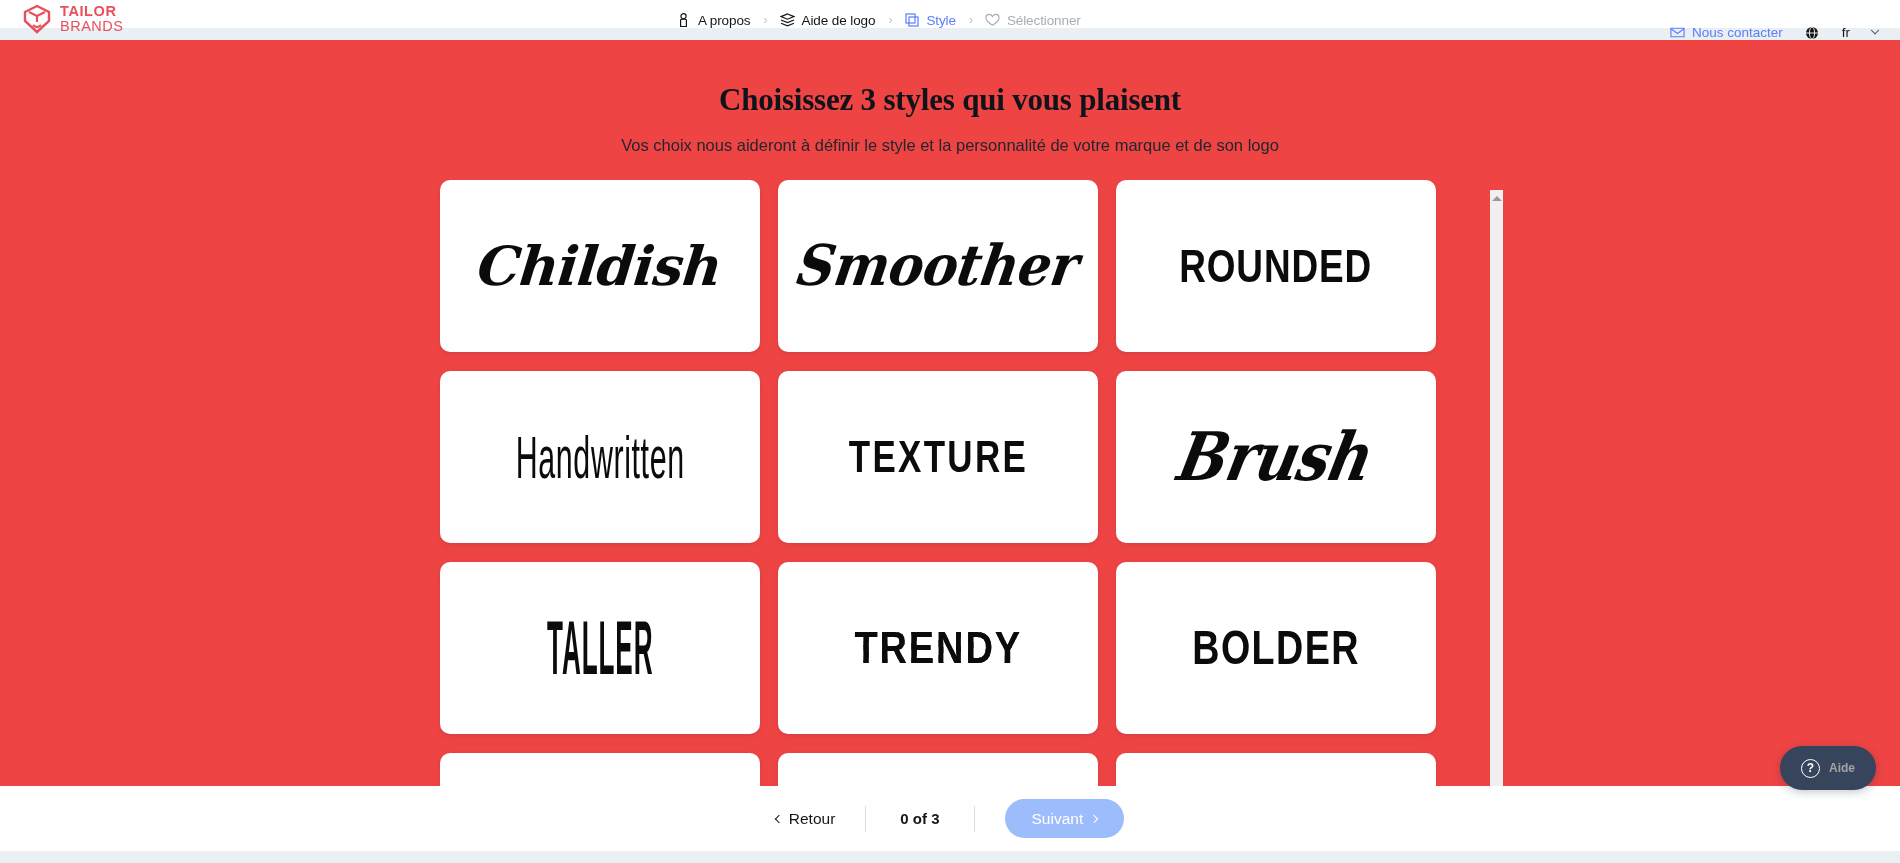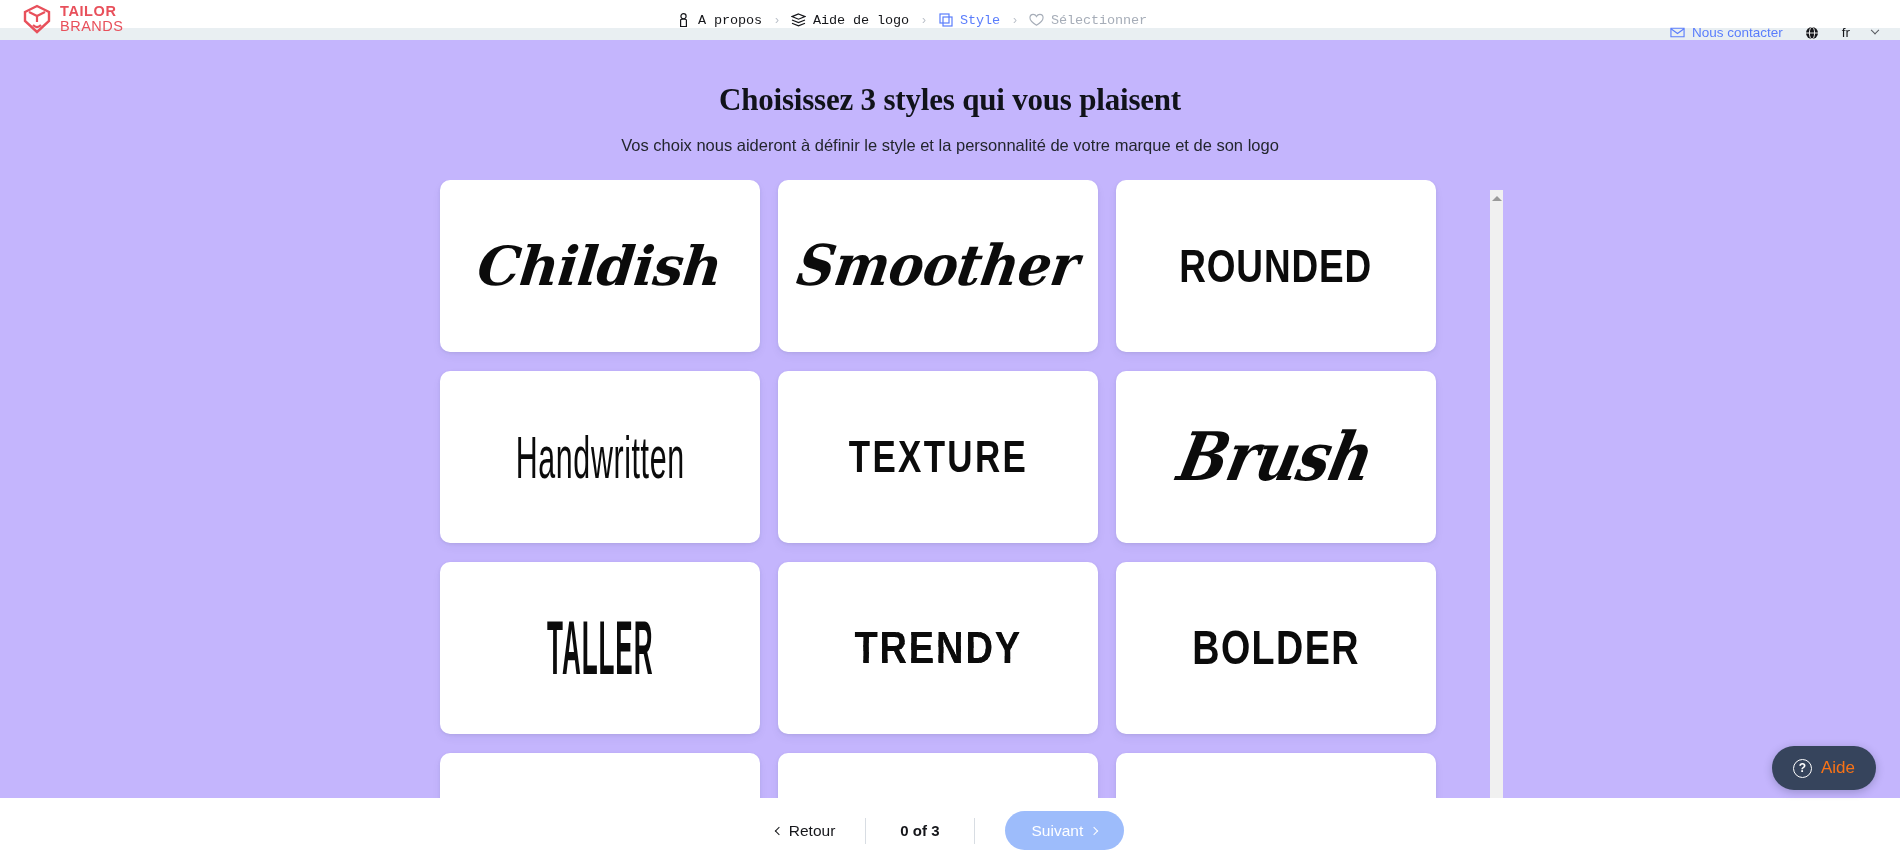--- a/index.html
+++ b/index.html
@@ -58,21 +58,20 @@
     top: 0;
     height: 40px;
     display: flex;
     align-items: center;
   }
   .crumb {
     display: flex;
     align-items: flex-end;
     gap: 7px;
     cursor: pointer;
-    font-family: Liberation Mono, monospace;
   }
   .crumb-icon {
     width: 15px; height: 15px;
     display: flex; align-items: center; justify-content: center;
   }
   .crumb-label {
     font-size: 13.5px;
     letter-spacing: -0.1px;
     white-space: nowrap;
   }
@@ -110,21 +109,21 @@
     border-bottom: 1.4px solid #55585e;
     transform: rotate(45deg) translate(-2px,-2px);
   }
 
   
   .main {
     position: absolute;
     top: 40px; left: 0;
     width: 1900px;
     height: 758px;
-    background: #c4b5fd;
+    background: #ef4444;
     overflow: hidden;
   }
 
   .page-title {
     text-align: center;
     margin-top: 42px;
     font-family: "Liberation Serif", serif;
     font-size: 31px;
     font-weight: bold;
     color: #11131a;
@@ -206,21 +205,21 @@
     transform: translateX(-50%);
     width: 0; height: 0;
     border-left: 5px solid transparent;
     border-right: 5px solid transparent;
     border-bottom: 5px solid #9a9a9a;
   }
 
   
   .footer {
     position: absolute;
-    bottom: 0; left: 0;
+    bottom: 12px; left: 0;
     width: 1900px;
     height: 65px;
     background: #ffffff;
     display: flex;
     align-items: center;
     justify-content: center;
     z-index: 30;
   }
   .footer-inner {
     display: flex;
@@ -285,21 +284,21 @@
     box-shadow: 0 2px 8px rgba(20,30,50,0.25);
   }
   .help-q {
     width: 19px; height: 19px;
     border: 1.6px solid #ffffff;
     border-radius: 50%;
     display: flex; align-items: center; justify-content: center;
     font-size: 12px; color: #ffffff; font-weight: bold;
   }
   .help-label {
-    color: #f97316; font-size: 17px; font-weight: normal;
+    color: #a3a3a3; font-size: 12px; font-weight: bold;
   }
 </style>
 </head>
 <body>
 
 <div class="header">
 
   <div class="logo-wrap">
     <svg class="logo-mark" viewBox="0 0 30 32">
       <path d="M3 9 L15 3 L27 9 L27 18 L15 29 L3 18 Z" fill="none" stroke="#e8505b" stroke-width="2.4"></path>

